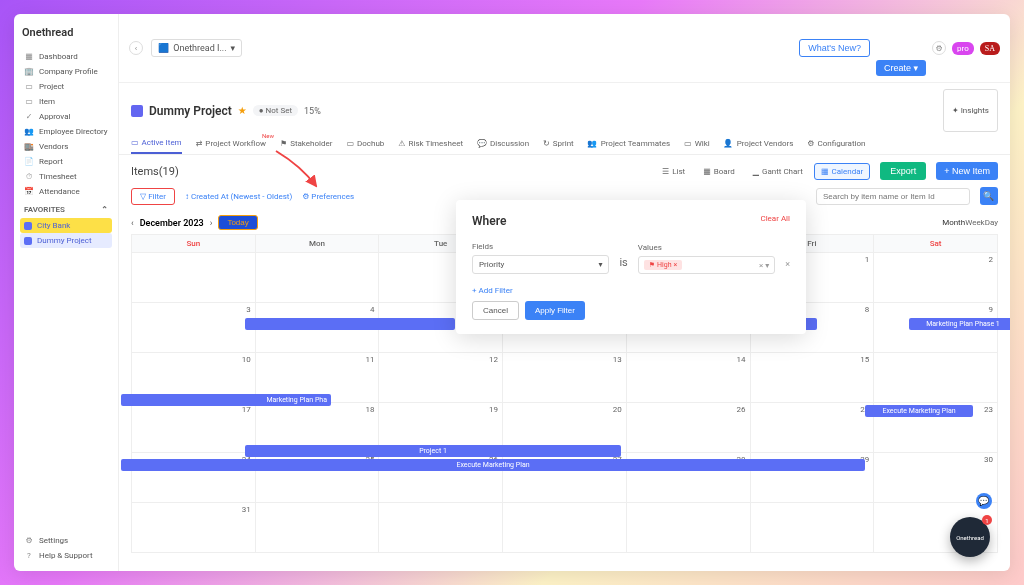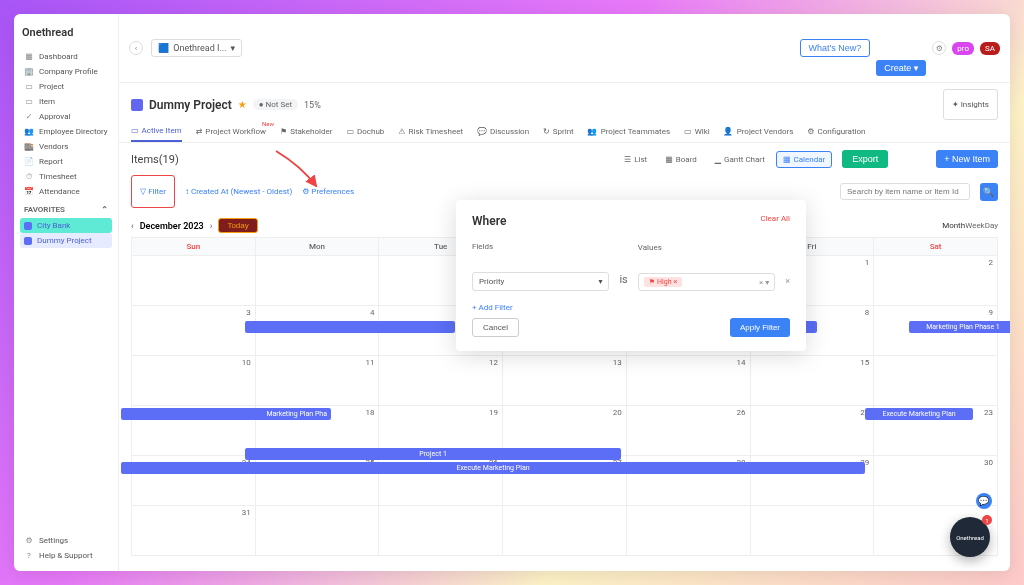--- a/index.html
+++ b/index.html
@@ -23,87 +23,87 @@
 .sidebar {
   width: 105px;
   border-right: 1px solid #eee;
   display: flex; flex-direction: column;
   padding: 8px 6px;
 }
 .logo { font-weight: 600; font-size: 11px; color: #333; padding: 4px 2px 10px; }
 .nav-item { display: flex; align-items: center; gap: 5px; padding: 3px 4px; color: #555; font-size: 8px; border-radius: 3px; cursor: pointer; }
 .nav-item .nav-icon { width: 10px; height: 8px; display: inline-flex; align-items: center; justify-content: center; font-size: 8px; color: #888; }
 .fav-label { font-size: 8px; color: #666; font-weight: 600; padding: 6px 4px 4px; display:flex; justify-content:space-between; align-items:center;}
-.fav-item { background: #5eead4; color: #4c5fd5; }
+.fav-item { background: #fde047; color: #4c5fd5; }
 .fav-item.active { background: #e6ebff; }
 .sq { width: 8px; height: 8px; background: #5b6ef5; border-radius: 2px; display: inline-block; }
 .sidebar-bottom { margin-top: auto; }
 .main { flex: 1; display: flex; flex-direction: column; overflow: hidden; position: relative; }
 .topbar { display: flex; align-items: center; padding: 6px 10px; gap: 8px; border-bottom: 1px solid #f0f0f0; }
 .back-btn { width: 14px; height: 14px; border: 1px solid #ddd; border-radius: 50%; display:flex; align-items:center; justify-content:center; font-size:8px; color:#888; }
 .ws-select { border: 1px solid #ddd; border-radius: 3px; padding: 3px 6px; font-size: 9px; color: #555; display:flex; align-items:center; gap:4px; }
 .topbar-right { margin-left: auto; display: flex; align-items: center; gap: 6px; }
 .btn-outline { border: 1px solid #3b82f6; color: #3b82f6; background: #fff; padding: 3px 8px; border-radius: 3px; font-size: 9px; }
 .btn-primary { background: #3b82f6; color: #fff; padding: 3px 8px; border-radius: 3px; font-size: 9px; border: none; margin-top: 40px; }
 .gear { width:14px; height:14px; border:1px solid #ddd; border-radius:50%; font-size:8px; color:#888; display:flex; align-items:center; justify-content:center;}
 .badge-pill { padding:2px 5px; border-radius:6px; font-size:8px; color:#fff;}
 .p1 { background:#d946ef; }
-.p2 { background:#b91c1c; }
+.p2 { background:#b91c1c;font-family:Liberation Serif, serif; }
 .header2 { padding: 6px 12px 0; }
 .proj-row { display: flex; align-items: center; gap: 6px; }
 .proj-sq { width: 12px; height: 12px; background: #6366f1; border-radius: 2px; }
 .proj-title { font-size: 12px; font-weight: 600; color: #333; }
 .star { color: #f59e0b; font-size: 10px; }
 .ns-badge { background: #f3f4f6; color: #666; padding: 1px 6px; border-radius: 8px; font-size: 8px; }
 .pct { font-size: 9px; color: #666; }
-.insights-btn { margin-left:auto; border:1px solid #ddd; padding:10px 8px; border-radius:3px; font-size:8px; color:#555;}
+.insights-btn { margin-left:auto; border:1px solid #ddd; padding:16px 8px; border-radius:3px; font-size:8px; color:#555;}
 .tabs { display: flex; gap: 14px; padding: 6px 12px 0; border-bottom: 1px solid #eee; font-size: 8px; color: #666; }
 .tab { display:flex; align-items:center; gap:3px; padding-bottom: 5px; cursor:pointer; position:relative;}
 .tab.active { color: #4c5fd5; border-bottom: 2px solid #4c5fd5; }
 .tab .ti { font-size: 8px; }
 .tab-new { position:absolute; top:-6px; right:-8px; font-size:6px; color:#ef4444; }
 .subhead { display:flex; align-items:center; padding: 7px 12px; gap: 10px; }
 .items-title { font-size: 11px; color: #444; }
 .view-tabs { margin-left:auto; display:flex; gap:4px; font-size:8px; color:#666;}
 .view-tab { padding:3px 6px; border:1px solid transparent; border-radius:3px; display:flex; align-items:center; gap:3px;}
 .view-tab.active-cal { border:1px solid #3b82f6; color:#3b82f6; background:#eff6ff;}
 .btn-export { background:#10b981; color:#fff; padding:4px 10px; border-radius:3px; font-size:9px; border:none;}
-.btn-new { background:#3b82f6; color:#fff; padding:4px 8px; border-radius:3px; font-size:9px; border:none;margin-left:38px;}
+.btn-new { background:#3b82f6; color:#fff; padding:4px 8px; border-radius:3px; font-size:9px; border:none;}
 .filterbar { display:flex; align-items:center; gap:10px; padding: 0 12px 6px; font-size:8px; }
-.filter-chip { border:1px solid #ef4444; color:#3b82f6; padding:11px 8px; border-radius:3px; }
+.filter-chip { border:1px solid #ef4444; color:#3b82f6; padding:3px 8px; border-radius:3px; }
 .sort-chip { color:#3b82f6; }
 .pref-chip { color:#3b82f6; }
-.search-box { margin-left:auto; border:1px solid #ddd; padding:3px 6px; border-radius:3px; width:130px; font-size:8px; color:#999; }
+.search-box { margin-left:auto; border:1px solid #ddd; padding:3px 6px; border-radius:3px; width:154px; font-size:8px; color:#999; }
 .search-btn { background:#3b82f6; color:#fff; width:18px; height:18px; display:flex; align-items:center; justify-content:center; border-radius:3px; font-size:9px;}
 .arrow-svg { position:absolute; left:152px; top:132px; z-index:5; pointer-events:none;}
 .calbar { display:flex; align-items:center; gap:6px; padding:4px 12px; font-size:9px;}
 .cal-nav { font-size:9px; color:#555; }
-.today-btn { border:1px solid #f59e0b; color:#f59e0b; padding:2px 8px; border-radius:3px; font-size:8px; background:#7f1d1d;}
+.today-btn { border:1px solid #f59e0b; color:#f59e0b; padding:2px 8px; border-radius:3px; font-size:8px; background:#1d4ed8;}
 .calview-tabs { margin-left:auto; font-size:8px; color:#666; display:flex; }
 .cal-grid { flex:1; overflow:hidden; padding:0 12px 10px; position:relative;}
 table.calendar { width:100%; border-collapse:collapse; table-layout:fixed; }
 table.calendar th { background:#f9fafb; color:#666; font-weight:500; font-size:8px; padding:4px; border:1px solid #eee; }
 table.calendar th.sun, table.calendar th.sat { color:#ef4444; }
 table.calendar td { border:1px solid #eee; height:50px; vertical-align:top; position:relative; padding:2px 4px; font-size:8px; color:#666;}
 .dnum { text-align:right; font-size:8px; }
 .event-bar { background:#5b6ef5; color:#fff; font-size:7px; padding:2px 4px; border-radius:2px; white-space:nowrap; overflow:hidden; position:absolute; height:12px; display:flex; align-items:center; z-index:1;}
 .modal { position:absolute; left:337px; top:186px; width:350px; background:#fff; border-radius:4px; box-shadow:0 4px 24px rgba(0,0,0,0.15); padding:14px 16px; z-index:20;}
 .modal-head { display:flex; justify-content:space-between; margin-bottom:14px; }
 .modal-title { font-size:12px; font-weight:600; color:#333; }
 .clear-all { font-size:8px; color:#ef4444; cursor:pointer; }
 .modal-row { display:flex; gap:10px; align-items:flex-end; margin-bottom:12px;}
 .fcol { flex:1; }
-.fcol label { font-size:8px; color:#666; display:block; margin-bottom:21px;}
+.fcol label { font-size:8px; color:#666; display:block; margin-bottom:4px;}
 .fsel { border:1px solid #ddd; border-radius:3px; padding:4px 6px; font-size:8px; color:#555; display:flex; justify-content:space-between; align-items:center;}
 .is-txt { font-size:11px; color:#666; padding-bottom:5px;}
 .val-box { border:1px solid #ddd; border-radius:3px; padding:3px 5px; font-size:8px; display:flex; align-items:center; gap:4px; justify-content:space-between;}
 .flag-chip { background:#fee2e2; color:#ef4444; padding:1px 5px; border-radius:2px; font-size:7px; display:flex; align-items:center; gap:2px;}
 .rm-row { font-size:9px; color:#999; padding-bottom:5px; cursor:pointer;}
 .add-filter { color:#3b82f6; font-size:8px; cursor:pointer; }
-.modal-foot { display:flex; justify-content:space-between; gap:6px; margin-top:6px;}
+.modal-foot { display:flex; justify-content:flex-start; gap:6px; margin-top:6px;}
 .btn-cancel { border:1px solid #ccc; background:#fff; padding:4px 10px; font-size:8px; border-radius:3px; color:#555;}
 .btn-apply { background:#3b82f6; color:#fff; padding:4px 10px; font-size:8px; border-radius:3px; border:none;}
 .fab { position:absolute; right:20px; bottom:14px; width:40px; height:40px; background:#1f2937; border-radius:50%; display:flex; align-items:center; justify-content:center; color:#fff; font-size:6px; box-shadow:0 4px 12px rgba(0,0,0,0.3);}
 .fab-dot { position:absolute; top:-2px; right:-2px; width:10px; height:10px; background:#ef4444; border-radius:50%; font-size:6px; color:#fff; display:flex; align-items:center; justify-content:center;}
 .help-bubble { position:absolute; right:18px; bottom:62px; width:16px; height:16px; background:#3b82f6; border-radius:50%; color:#fff; font-size:9px; display:flex; align-items:center; justify-content:center;}
 </style>
 </head>
 <body>
 
 <div class="app">
@@ -455,21 +455,21 @@
               <td>
                 <div class="dnum"></div>
               </td>
             </tr>
           </tbody>
       </table>
 
       <div class="event-bar" style="top:84px; left:126px; width:210px;"></div>
       <div class="event-bar" style="top:84px; left:550px; width:148px;">ct 1</div>
       <div class="event-bar" style="top:84px; left:790px; width:108px; justify-content:center;">Marketing Plan Phase 1</div>
-      <div class="event-bar" style="top:171px; left:2px; width:210px; justify-content:flex-end; padding-right:4px;">Marketing Plan Pha</div>
+      <div class="event-bar" style="top:160px; left:2px; width:210px; justify-content:flex-end; padding-right:4px;">Marketing Plan Pha</div>
       <div class="event-bar" style="top:171px; left:746px; width:108px; justify-content:center;">Execute Marketing Plan</div>
       <div class="event-bar" style="top:211px; left:126px; width:376px; justify-content:center;">Project 1</div>
       <div class="event-bar" style="top:225px; left:2px; width:744px; justify-content:center;">Execute Marketing Plan</div>
     </div>
 
     <div class="modal">
       <div class="modal-head">
         <div class="modal-title">Where</div>
         <div class="clear-all">Clear All</div>
       </div>

